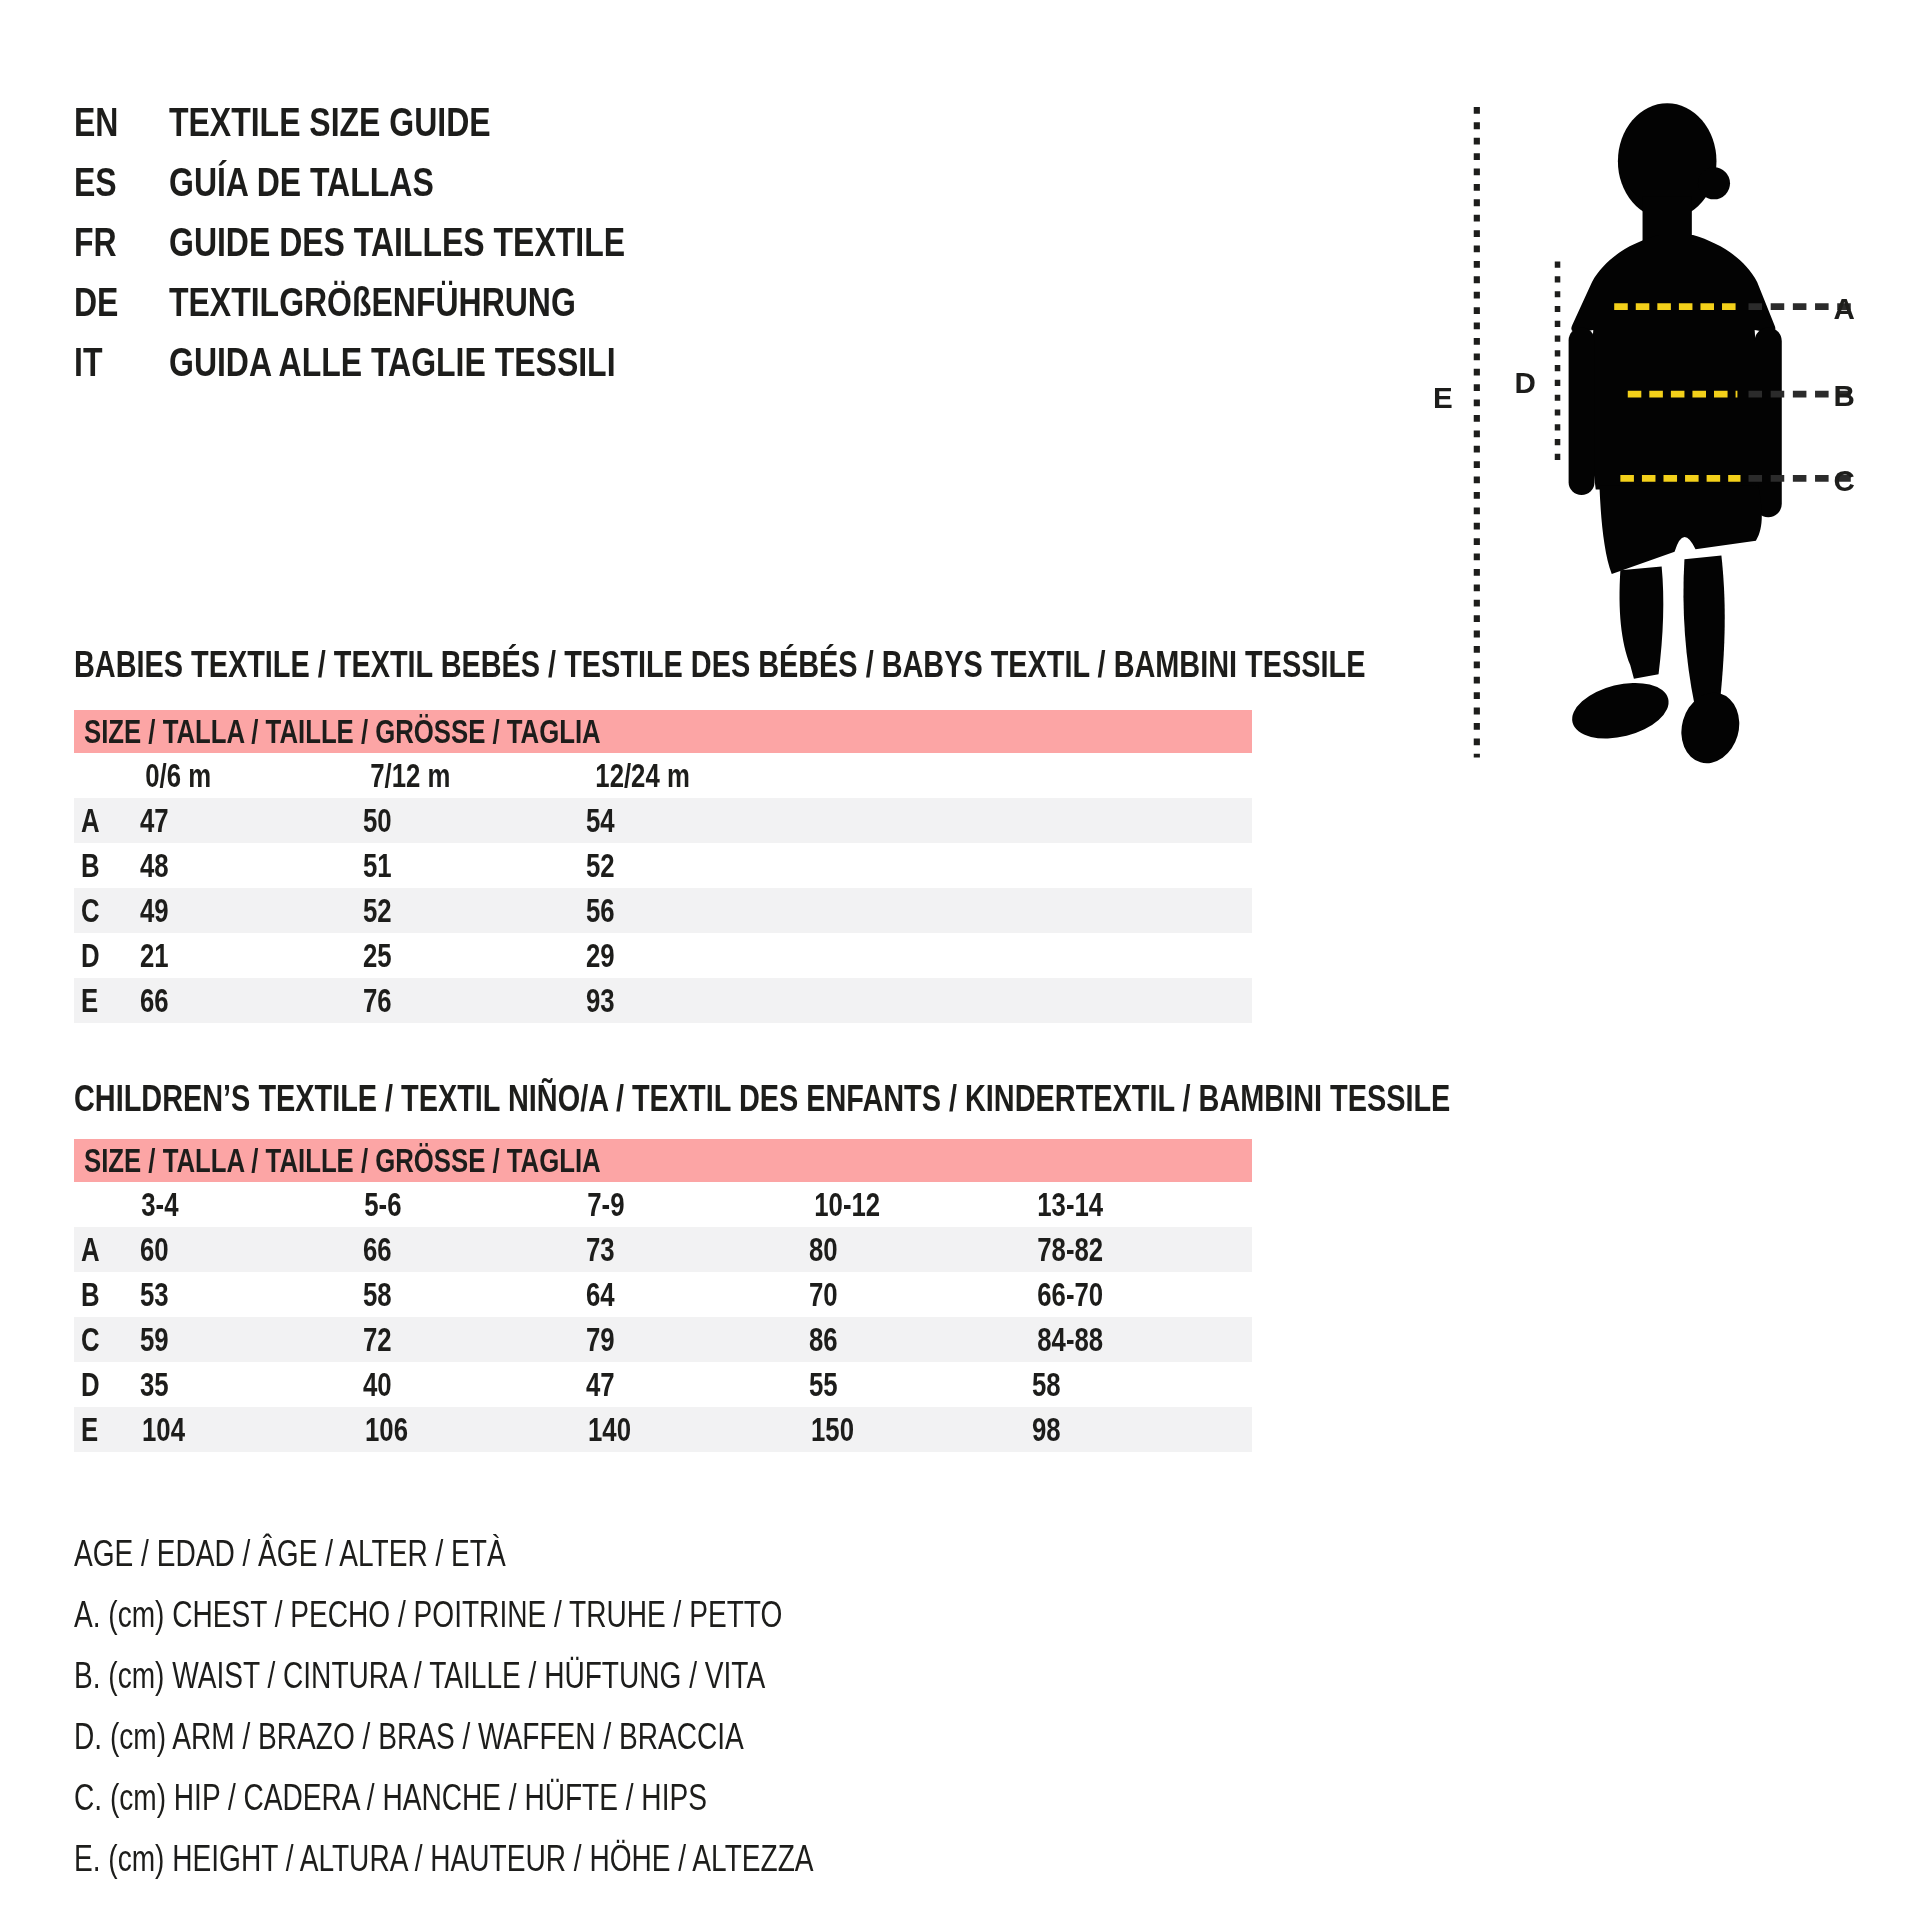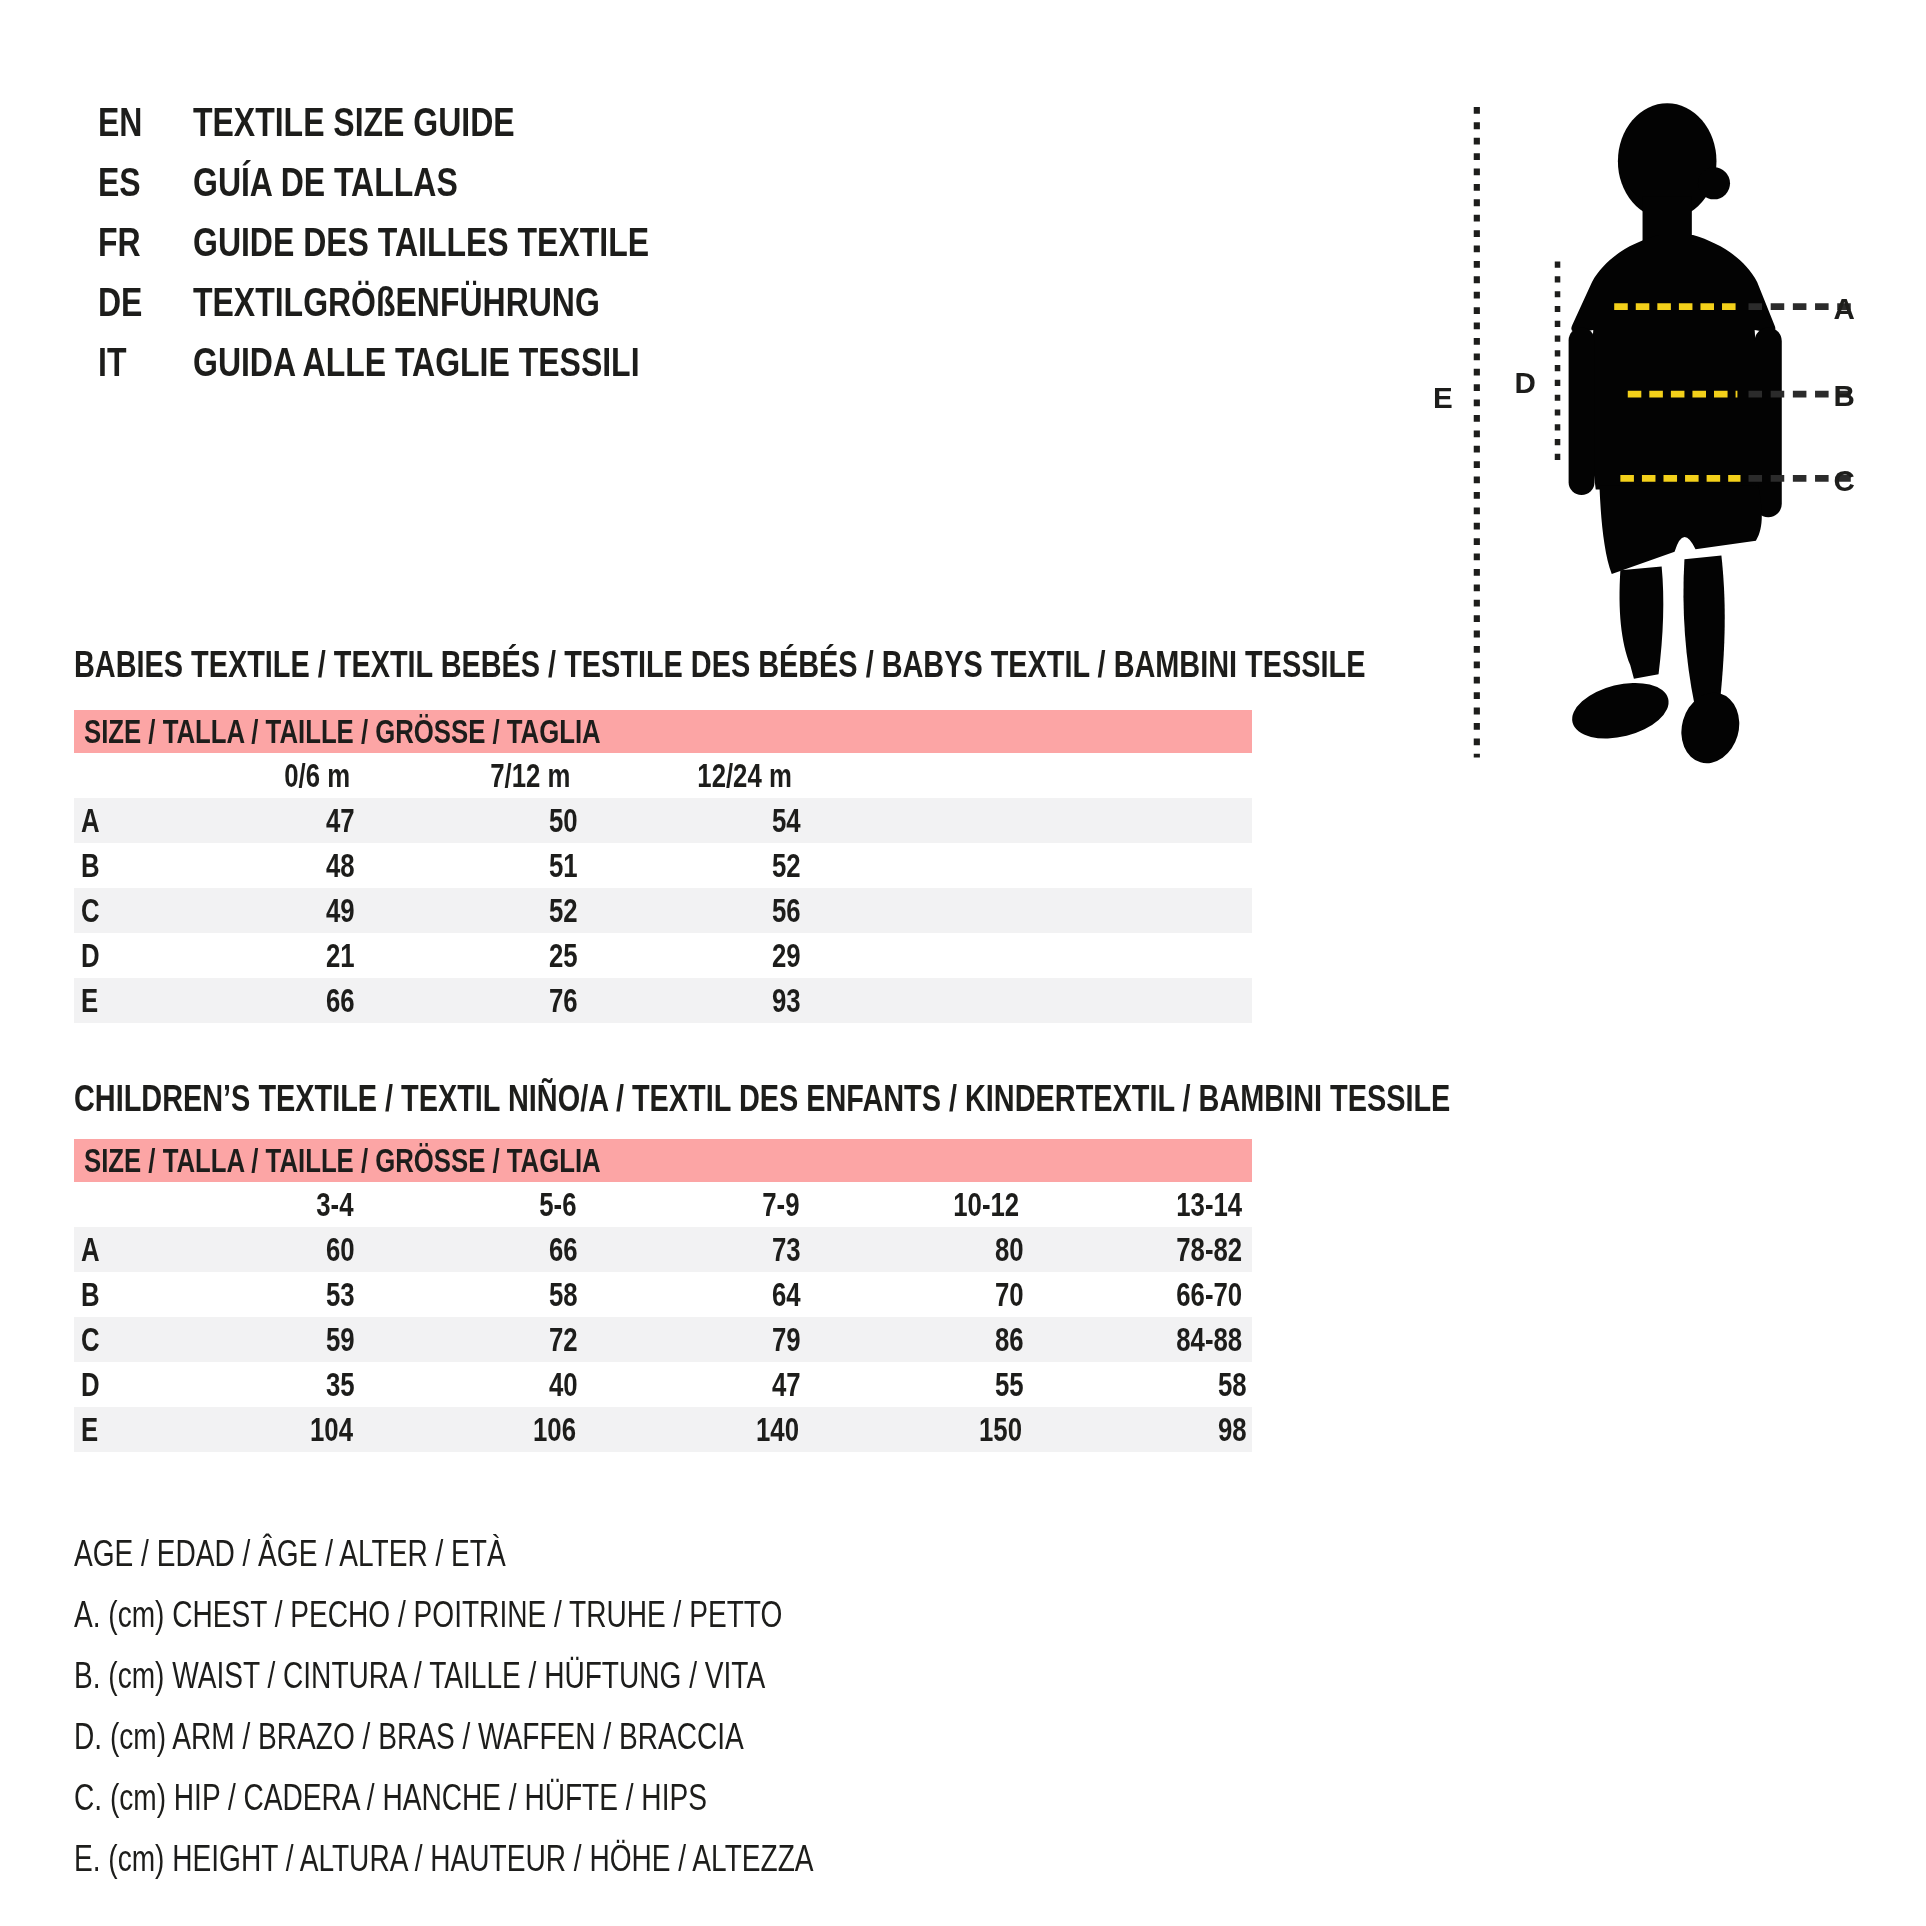--- a/index.html
+++ b/index.html
@@ -6,37 +6,37 @@
   body{font-family:"Liberation Sans","DejaVu Sans",sans-serif;color:#1d1d1b;}
   #canvas{position:relative;width:1926px;height:1926px;background:#ffffff;overflow:hidden;}
 
   
   .cx{display:inline-block;transform:scaleX(0.78);transform-origin:0 50%;white-space:nowrap;}
   .cxc{display:inline-block;transform:scaleX(0.78);transform-origin:50% 50%;white-space:nowrap;}
 
   
   .languages{position:absolute;left:74px;top:92px;}
   .lang-row{display:flex;height:60px;align-items:center;font-size:41px;font-weight:700;}
-  .lang-code{width:95px;flex:0 0 95px;margin-left:24px;}
+  .lang-code{width:95px;flex:0 0 95px;}
 
   
   .sec-head{position:absolute;left:74px;height:44px;display:flex;align-items:center;font-size:37px;font-weight:700;text-align:right;}
   .sec-head.babies{top:643px;}
   .sec-head.children{top:1077px;}
 
   
   .sizetable{position:absolute;left:74px;width:1178px;font-size:33px;font-weight:700;}
   .sizetable.babies{top:710px;}
   .sizetable.children{top:1139px;}
   .size-bar{height:43px;background:#fca5a5;display:flex;align-items:center;padding-left:10px;box-sizing:border-box;}
   .t-row{display:grid;height:45px;align-items:center;}
   .babies .t-row{grid-template-columns:62px repeat(3,223px);}
   .children .t-row{grid-template-columns:62px repeat(5,223px);}
   .t-row.stripe{background:#f2f2f3;}
-  .t-cell{text-align:right;}
+  .t-cell{text-align:left;}
   .t-label{text-align:left;padding-left:7.4px;}
 
   
   .legend{position:absolute;left:74px;top:1523px;font-size:36px;font-weight:400;}
   .legend-line{height:61px;display:flex;align-items:center;}
 
   
   .figure-wrap{position:absolute;left:1417px;top:86px;width:509px;height:690px;}
   .figure-wrap svg{display:block;width:509px;height:690px;}
   svg text{font-family:"Liberation Sans","DejaVu Sans",sans-serif;font-weight:700;font-size:48px;fill:#1d1d1b;}

